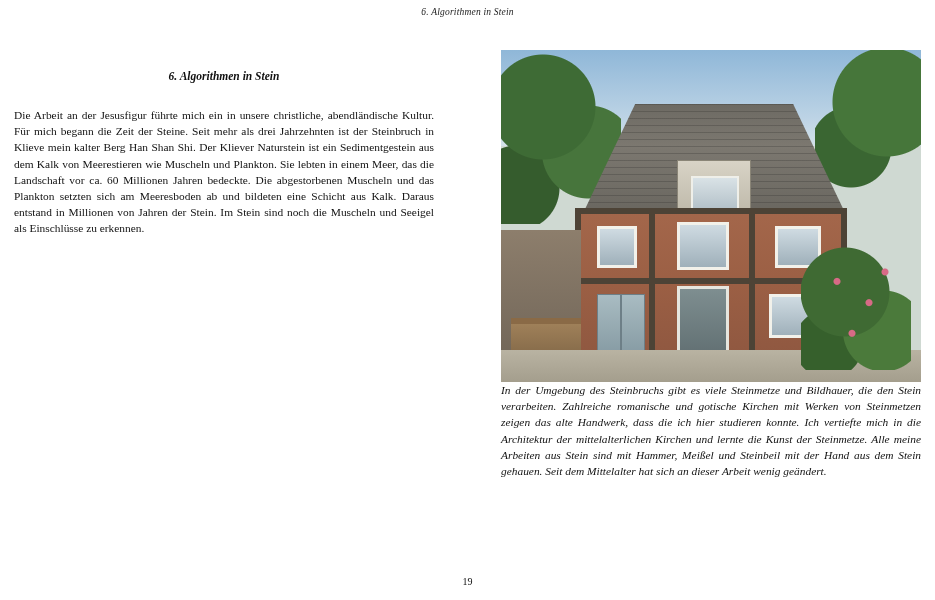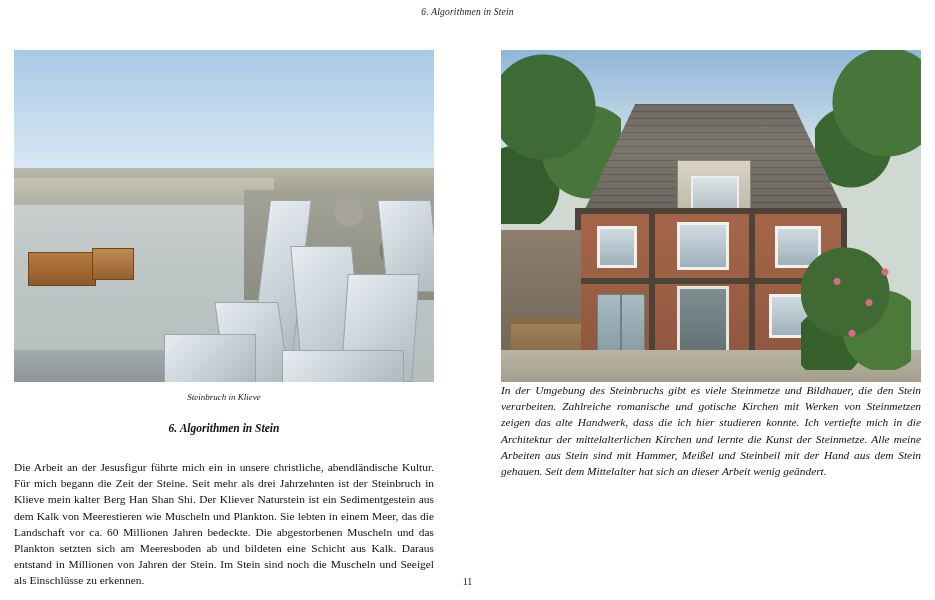--- a/index.html
+++ b/index.html
@@ -249,40 +249,20 @@
 <body>
 
 <div class="page">
 
   <div class="running-head">6. Algorithmen in Stein</div>
 
   <div class="columns">
 
     <div class="col col-left">
 
-      <div class="figure">
-        <div class="photo quarry">
-          <div class="q-sky"></div>
-          <div class="q-ridge"></div>
-          <div class="q-ridge2"></div>
-          <div class="q-ground"></div>
-          <div class="q-rubble"></div>
-          <div class="q-block q-b1"></div>
-          <div class="q-block q-b2"></div>
-          <div class="q-shadow"></div>
-          <div class="q-slab q-s6"></div>
-          <div class="q-slab q-s1"></div>
-          <div class="q-slab q-s2"></div>
-          <div class="q-slab q-s3"></div>
-          <div class="q-slab q-s4"></div>
-          <div class="q-slab q-s5"></div>
-          <div class="q-slab q-s7"></div>
-        </div>
-        <div class="caption">Steinbruch in Klieve</div>
-      </div>
 
       <div class="section-title">6. Algorithmen in Stein</div>
 
       <p class="body-text">Die Arbeit an der Jesusfigur führte mich ein in unsere christliche, abendländische Kultur. Für mich begann die Zeit der Steine. Seit mehr als drei Jahrzehnten ist der Steinbruch in Klieve mein kalter Berg Han Shan Shi. Der Kliever Naturstein ist ein Sedimentgestein aus dem Kalk von Meerestieren wie Muscheln und Plankton. Sie lebten in einem Meer, das die Landschaft vor ca. 60 Millionen Jahren bedeckte. Die abgestorbenen Muscheln und das Plankton setzten sich am Meeresboden ab und bildeten eine Schicht aus Kalk. Daraus entstand in Millionen von Jahren der Stein. Im Stein sind noch die Muscheln und Seeigel als Einschlüsse zu erkennen.</p>
 
     </div>
 
     <div class="col col-right">
 
       <div class="figure">
@@ -319,15 +299,15 @@
           <div class="a-bush-dots"></div>
         </div>
       </div>
 
       <p class="body-text right-text-offset">In der Umgebung des Steinbruchs gibt es viele Steinmetze und Bildhauer, die den Stein verarbeiten. Zahlreiche romanische und gotische Kirchen mit Werken von Steinmetzen zeigen das alte Handwerk, dass die ich hier studieren konnte. Ich vertiefte mich in die Architektur der mittelalterlichen Kirchen und lernte die Kunst der Steinmetze. Alle meine Arbeiten aus Stein sind mit Hammer, Meißel und Steinbeil mit der Hand aus dem Stein gehauen. Seit dem Mittelalter hat sich an dieser Arbeit wenig geändert.</p>
 
     </div>
 
   </div>
 
-  <div class="folio">11</div>
+  <div class="folio">19</div>
 
 </div>
 
 </body></html>

